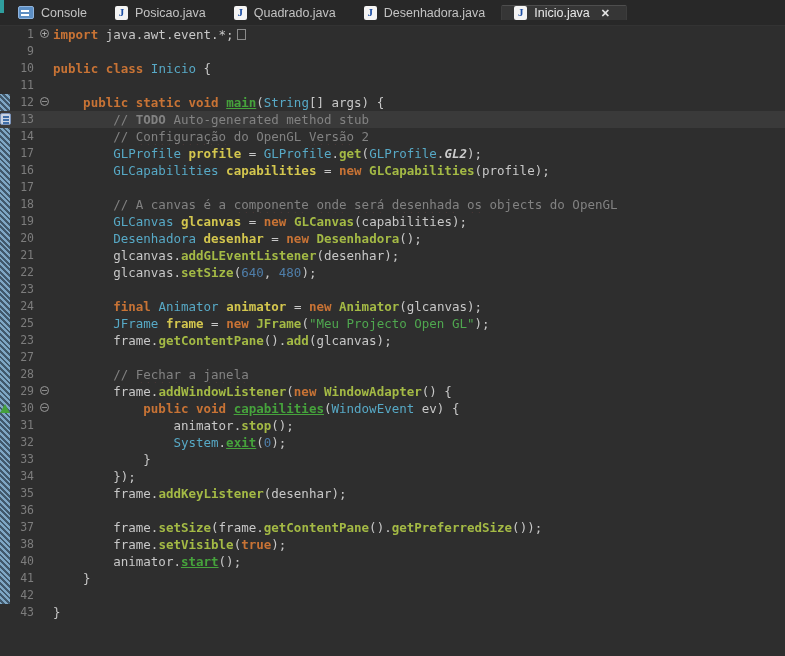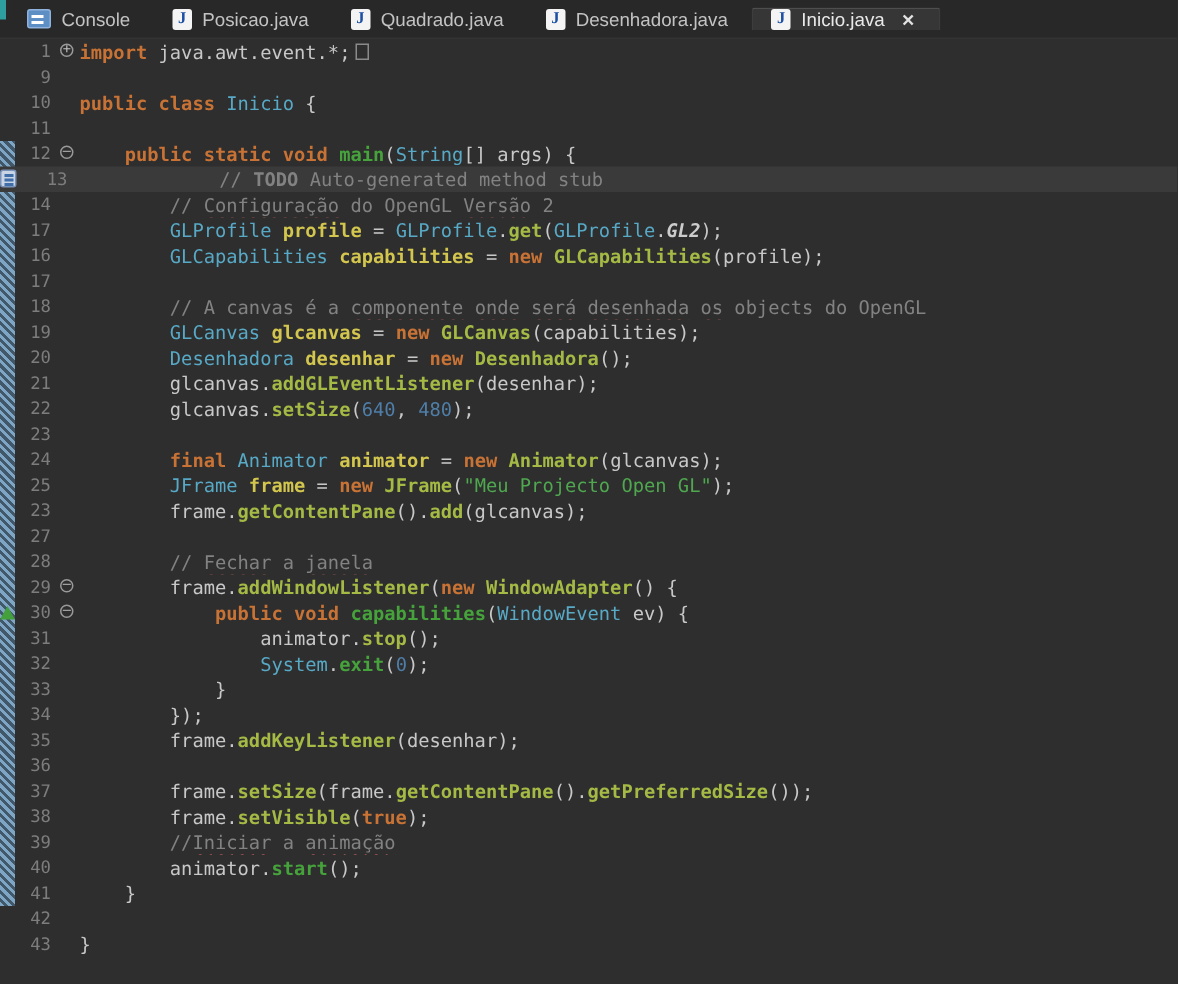--- a/index.html
+++ b/index.html
@@ -28,37 +28,37 @@
   .icon-java { width:13px; height:14px; border-radius:2px; background:#f4f4f4;
                color:#1d4fa5; font:bold 11px/13px "Liberation Serif", serif;
                text-align:center; }
 
   
   .editor { position:relative; height:630px; background:var(--editor-bg);
             font-family:"DejaVu Sans Mono", monospace; }
   .hatch { position:absolute; left:0; top:68px; width:10px; height:510px;
            background:repeating-linear-gradient(45deg, var(--hatch-light) 0 2px, var(--hatch-dark) 2px 4px); }
   .row { display:flex; height:17px; line-height:17px; position:relative; }
-  .row.hl { background:var(--current-line-bg);gap:11px; }
+  .row.hl { background:var(--current-line-bg); }
   .ann { width:13px; position:relative; }
   .num { width:26px; text-align:right; padding-right:5px;
          color:var(--line-number); font-size:11.5px; }
   .fold { width:14px; position:relative; }
   .foldicon { position:absolute; left:1px; top:3px; width:9px; height:9px; border-radius:50%;
               border:1px solid var(--fold-border); color:#c0c0c0; font:9px/7px "DejaVu Sans Mono",monospace;
               text-align:center; background:var(--editor-bg); }
   pre.code { flex:1; font:12.5px/17px "DejaVu Sans Mono", monospace; white-space:pre; overflow:hidden; }
 
   
   .tk.d  { color:var(--default-text); }
   .tk.k  { color:var(--keyword); font-weight:bold; }
   .tk.t  { color:var(--type); }
   .tk.v  { color:var(--variable); font-weight:bold; }
   .tk.m  { color:var(--method); font-weight:bold; }
-  .tk.g  { color:var(--method-decl); font-weight:bold; }
+  .tk.g  { color:var(--method-decl); font-weight:bold;text-decoration:underline; }
   .tk.s  { color:var(--string); }
   .tk.nu { color:var(--number); }
   .tk.c  { color:var(--comment); }
   .tk.cb { color:var(--comment); font-weight:bold; }
   .tk.i  { color:var(--const-italic); font-style:italic; font-weight:bold; }
   .tk.csq { color:var(--comment);
             text-decoration:underline wavy var(--squiggle); text-decoration-thickness:1px;
             text-underline-offset:3px; }
   .tk.box { display:inline-block; width:9px; height:11px; border:1px solid #8a8a8a;
             margin-left:3px; vertical-align:-1px; }
@@ -300,26 +300,20 @@
           <pre class="code">        <span class="tk d">frame.</span><span class="tk m">setSize</span><span class="tk d">(frame.</span><span class="tk m">getContentPane</span><span class="tk d">().</span><span class="tk m">getPreferredSize</span><span class="tk d">());</span></pre>
         </div>
         <div class="row">
           <div class="ann"></div>
           <div class="num">38</div>
           <div class="fold"></div>
           <pre class="code">        <span class="tk d">frame.</span><span class="tk m">setVisible</span><span class="tk d">(</span><span class="tk k">true</span><span class="tk d">);</span></pre>
         </div>
         <div class="row">
           <div class="ann"></div>
-          <div class="num">39</div>
-          <div class="fold"></div>
-          <pre class="code">        <span class="tk c">//</span><span class="tk csq">Iniciar</span><span class="tk c"> a </span><span class="tk csq">animação</span></pre>
-        </div>
-        <div class="row">
-          <div class="ann"></div>
           <div class="num">40</div>
           <div class="fold"></div>
           <pre class="code">        <span class="tk d">animator.</span><span class="tk g">start</span><span class="tk d">();</span></pre>
         </div>
         <div class="row">
           <div class="ann"></div>
           <div class="num">41</div>
           <div class="fold"></div>
           <pre class="code">    <span class="tk d">}</span></pre>
         </div>

